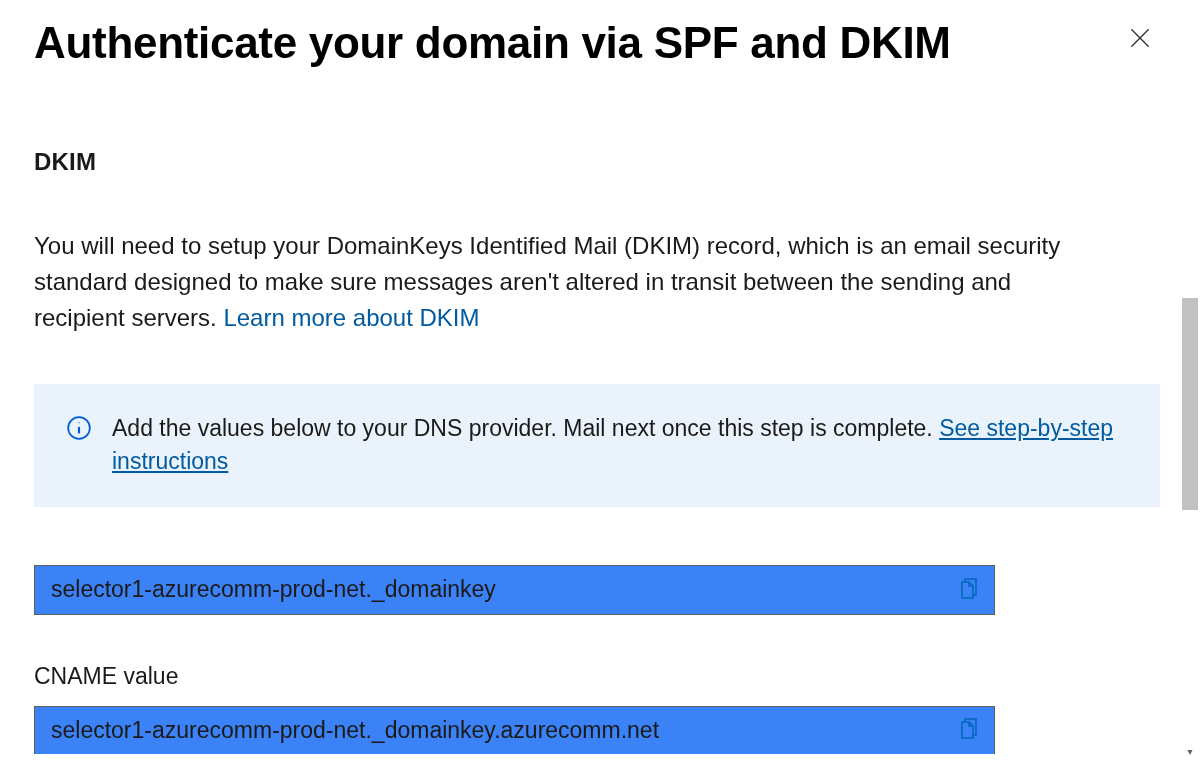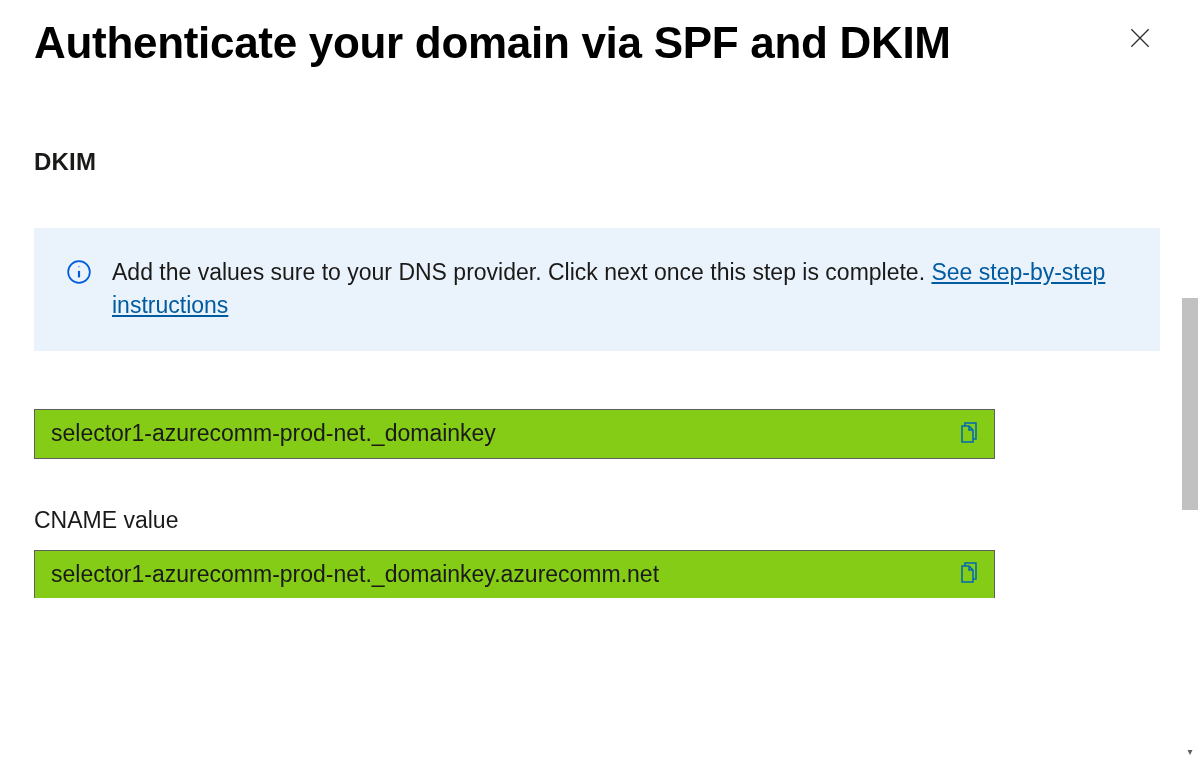--- a/index.html
+++ b/index.html
@@ -96,21 +96,21 @@
       font-size: 23px;
       color: #1b1a19;
       margin-bottom: 16px;
       font-weight: 400;
     }
     .field-row {
       display: flex;
       align-items: stretch;
       width: 961px;
       border: 1.5px solid #605e5c;
-      background: #84cc16;
+      background: #3b82f6;
       height: 50px;
       margin-bottom: 48px;
     }
     .field-row.last {
       border-bottom: none;
       height: 48px;
       margin-bottom: 0;
     }
     .field-input {
       flex: 1;
@@ -174,31 +174,34 @@
     <div class="close-button">
       <svg viewBox="0 0 24 24" fill="none" stroke="currentColor" stroke-width="1.2">
         <line x1="4" y1="4" x2="20" y2="20"></line>
         <line x1="20" y1="4" x2="4" y2="20"></line>
       </svg>
     </div>
   </div>
 
   <h2 class="section-heading">DKIM</h2>
 
+  <p class="description">
+    <span>You will need to setup your DomainKeys Identified Mail (DKIM) record, which is an email security standard designed to make sure messages aren't altered in transit between the sending and recipient servers. </span><a class="link">Learn more about DKIM</a>
+  </p>
 
   <div class="info-box">
     <span class="info-icon">
       <svg viewBox="0 0 24 24" fill="none" stroke="currentColor" stroke-width="1.6">
         <circle cx="12" cy="12" r="10"></circle>
         <line x1="12" y1="7" x2="12" y2="7.5" stroke-width="2.2"></line>
         <line x1="12" y1="11" x2="12" y2="17" stroke-width="2"></line>
       </svg>
     </span>
     <div class="info-text">
-      <span>Add the values sure to your DNS provider. Click next once this step is complete.  </span><a class="underline-link">See step-by-step instructions</a>
+      <span>Add the values below to your DNS provider. Mail next once this step is complete.  </span><a class="underline-link">See step-by-step instructions</a>
     </div>
   </div>
 
   <div>
     <div class="field-row">
       <input class="field-input" type="text" readonly="" value="selector1-azurecomm-prod-net._domainkey" style="">
       <div class="copy-button">
         <svg viewBox="0 0 24 24" fill="none" stroke="currentColor" stroke-width="1.5">
           <path d="M6 4 L13 4 L17 8 L17 20 L6 20 Z"></path>
           <path d="M13 4 L13 8 L17 8"></path>

